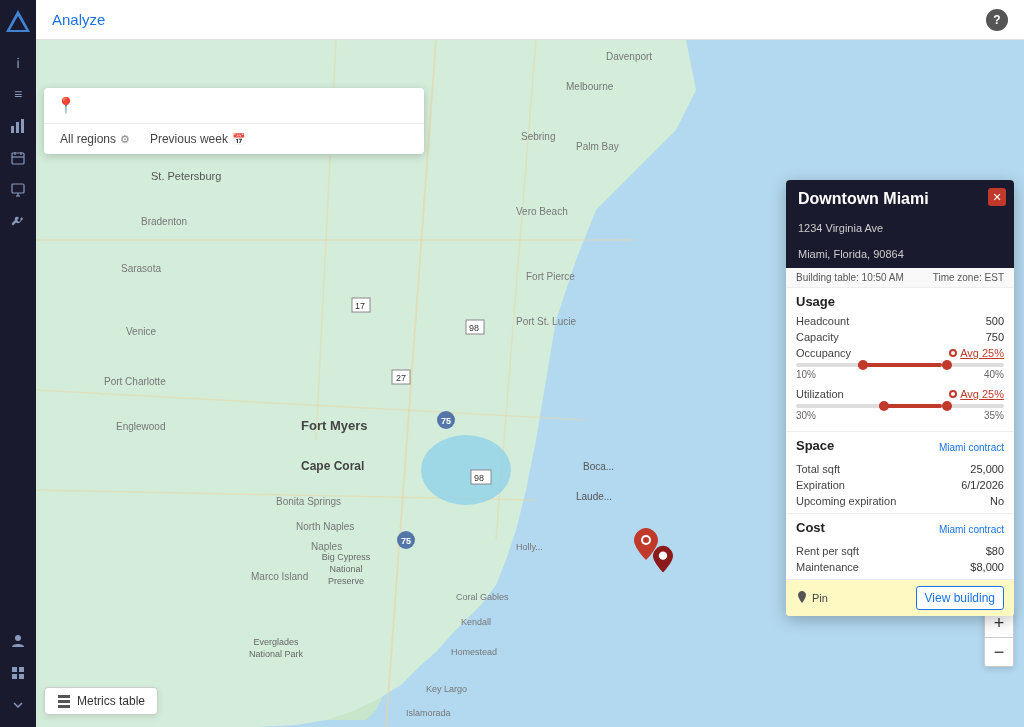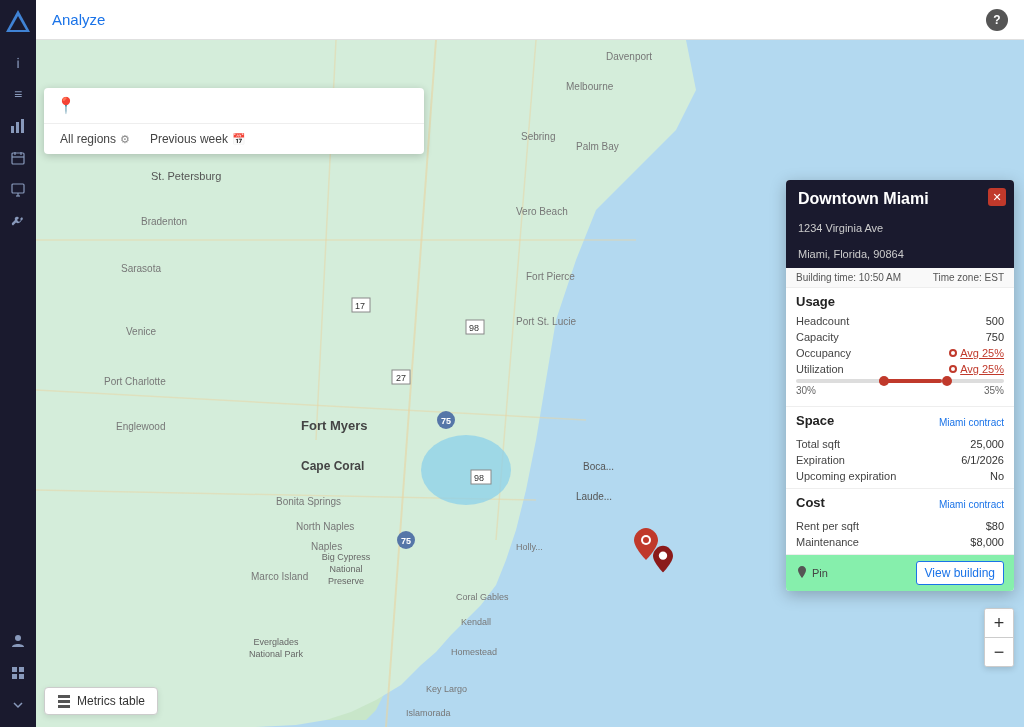--- a/index.html
+++ b/index.html
@@ -272,21 +272,21 @@
       font-size: 10px;
       color: #1a73e8;
       text-decoration: none;
       cursor: pointer;
     }
     .panel-footer {
       display: flex;
       align-items: center;
       justify-content: space-between;
       padding: 6px 10px;
-      background: #86efac;
+      background: #fef9c3;
     }
     .pin-btn {
       display: flex;
       align-items: center;
       gap: 4px;
       font-size: 11px;
       color: #444;
       cursor: pointer;
       background: none;
       border: none;
@@ -580,21 +580,21 @@
 
     <div class="building-panel">
       <div class="building-panel-header">
         <div class="building-name">Downtown Miami</div>
         <div class="building-address">1234 Virginia Ave</div>
         <div class="building-address">Miami, Florida, 90864</div>
         <button class="building-close-btn">✕</button>
       </div>
       <div class="building-time-row">
         <span>
-          <span>Building time:</span>
+          <span>Building table:</span>
           <span>10:50 AM</span>
         </span>
         <span>
           <span>Time zone:</span>
           <span>EST</span>
         </span>
       </div>
 
       <div class="panel-section">
         <div class="panel-section-title">Usage</div>
@@ -605,20 +605,31 @@
         <div class="panel-row">
           <span class="panel-row-label">Capacity</span>
           <span class="panel-row-value">750</span>
         </div>
         <div class="panel-row">
           <span class="panel-row-label">Occupancy</span>
           <span class="avg-badge">
             <span class="avg-dot"></span>
             <span>Avg 25%</span>
           </span>
+        </div>
+        <div class="slider-row">
+          <div class="slider-track">
+            <div class="slider-fill" style="left: 30%; width: 40%;"></div>
+            <div class="slider-thumb" style="left: 30%;"></div>
+            <div class="slider-thumb" style="left: 70%;"></div>
+          </div>
+          <div class="slider-labels">
+            <span>10%</span>
+            <span>40%</span>
+          </div>
         </div>
         <div class="panel-row">
           <span class="panel-row-label">Utilization</span>
           <span class="avg-badge">
             <span class="avg-dot"></span>
             <span>Avg 25%</span>
           </span>
         </div>
         <div class="slider-row">
           <div class="slider-track">

